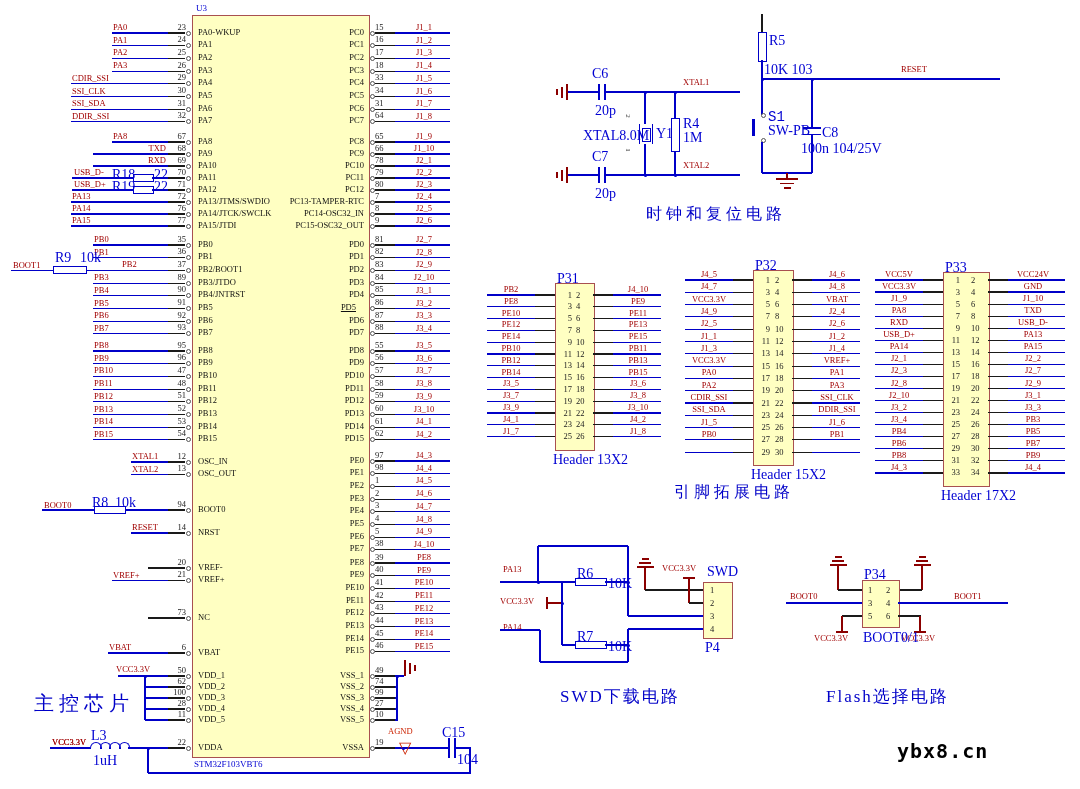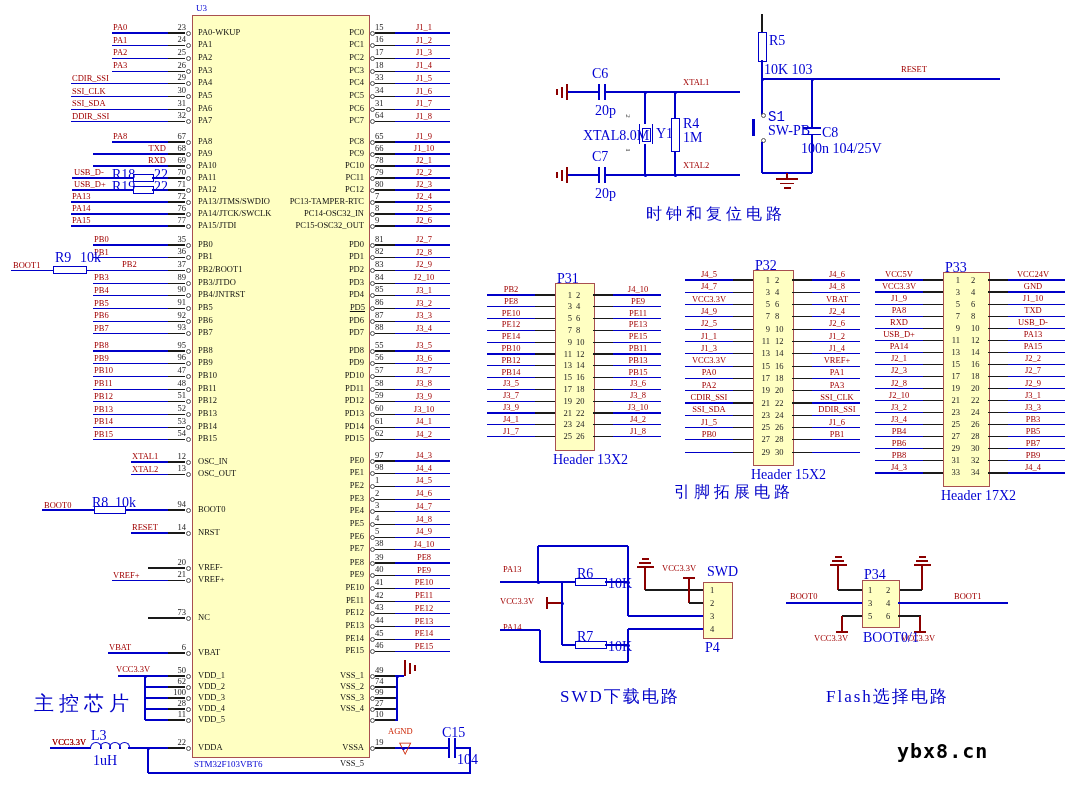--- a/index.html
+++ b/index.html
@@ -446,21 +446,21 @@
     <div class="abs net" style="left: 398px; top: 273.1px; width: 52px; text-align: center;">J2_10</div>
     <div class="abs " style="left: 370px; top: 293.3px; width: 3px; height: 3px; border: 1px solid rgb(85, 85, 85); border-radius: 50%; background: rgb(255, 255, 255);"></div>
     <div class="abs " style="left: 375px; top: 295.2px; width: 20px; height: 1.2px; background: rgb(26, 26, 26);"></div>
     <div class="abs num" style="left: 375px; top: 285.3px; text-align: left;">85</div>
     <div class="abs pin" style="left: 204px; top: 290.3px; width: 160px; text-align: right;">PD4</div>
     <div class="abs " style="left: 395px; top: 295.2px; width: 55px; height: 1.2px; background: rgb(0, 0, 200);"></div>
     <div class="abs net" style="left: 398px; top: 285.8px; width: 52px; text-align: center;">J3_1</div>
     <div class="abs " style="left: 370px; top: 306px; width: 3px; height: 3px; border: 1px solid rgb(85, 85, 85); border-radius: 50%; background: rgb(255, 255, 255);"></div>
     <div class="abs " style="left: 375px; top: 307.9px; width: 20px; height: 1.2px; background: rgb(26, 26, 26);"></div>
     <div class="abs num" style="left: 375px; top: 298px; text-align: left;">86</div>
-    <div class="abs pin" style="left: 205px; top: 303px; width: 160px; text-align: right; text-decoration: underline;">PD5</div>
+    <div class="abs pin" style="left: 196px; top: 303px; width: 160px; text-align: right; text-decoration: underline;">PD5</div>
     <div class="abs " style="left: 395px; top: 307.9px; width: 55px; height: 1.2px; background: rgb(0, 0, 200);"></div>
     <div class="abs net" style="left: 398px; top: 298.5px; width: 52px; text-align: center;">J3_2</div>
     <div class="abs " style="left: 370px; top: 318.7px; width: 3px; height: 3px; border: 1px solid rgb(85, 85, 85); border-radius: 50%; background: rgb(255, 255, 255);"></div>
     <div class="abs " style="left: 375px; top: 320.6px; width: 20px; height: 1.2px; background: rgb(26, 26, 26);"></div>
     <div class="abs num" style="left: 375px; top: 310.7px; text-align: left;">87</div>
     <div class="abs pin" style="left: 204px; top: 315.7px; width: 160px; text-align: right;">PD6</div>
     <div class="abs " style="left: 395px; top: 320.6px; width: 55px; height: 1.2px; background: rgb(0, 0, 200);"></div>
     <div class="abs net" style="left: 398px; top: 311.2px; width: 52px; text-align: center;">J3_3</div>
     <div class="abs " style="left: 370px; top: 331.4px; width: 3px; height: 3px; border: 1px solid rgb(85, 85, 85); border-radius: 50%; background: rgb(255, 255, 255);"></div>
     <div class="abs " style="left: 375px; top: 333.3px; width: 20px; height: 1.2px; background: rgb(26, 26, 26);"></div>
@@ -628,21 +628,21 @@
     <div class="abs pin" style="left: 204px; top: 692.5px; width: 160px; text-align: right;">VSS_3</div>
     <div class="abs " style="left: 395px; top: 697.4px; width: 3px; height: 1.2px; background: rgb(0, 0, 200);"></div>
     <div class="abs " style="left: 370px; top: 706.5px; width: 3px; height: 3px; border: 1px solid rgb(85, 85, 85); border-radius: 50%; background: rgb(255, 255, 255);"></div>
     <div class="abs " style="left: 375px; top: 708.4px; width: 20px; height: 1.2px; background: rgb(26, 26, 26);"></div>
     <div class="abs num" style="left: 375px; top: 698.5px; text-align: left;">27</div>
     <div class="abs pin" style="left: 204px; top: 703.5px; width: 160px; text-align: right;">VSS_4</div>
     <div class="abs " style="left: 395px; top: 708.4px; width: 3px; height: 1.2px; background: rgb(0, 0, 200);"></div>
     <div class="abs " style="left: 370px; top: 717.5px; width: 3px; height: 3px; border: 1px solid rgb(85, 85, 85); border-radius: 50%; background: rgb(255, 255, 255);"></div>
     <div class="abs " style="left: 375px; top: 719.4px; width: 20px; height: 1.2px; background: rgb(26, 26, 26);"></div>
     <div class="abs num" style="left: 375px; top: 709.5px; text-align: left;">10</div>
-    <div class="abs pin" style="left: 204px; top: 714.5px; width: 160px; text-align: right; margin-top: 44px;">VSS_5</div>
+    <div class="abs pin" style="left: 204px; top: 714.5px; width: 160px; text-align: right;">VSS_5</div>
     <div class="abs " style="left: 395px; top: 719.4px; width: 3px; height: 1.2px; background: rgb(0, 0, 200);"></div>
     <div class="abs " style="left: 370px; top: 745.5px; width: 3px; height: 3px; border: 1px solid rgb(85, 85, 85); border-radius: 50%; background: rgb(255, 255, 255);"></div>
     <div class="abs " style="left: 375px; top: 747.4px; width: 20px; height: 1.2px; background: rgb(26, 26, 26);"></div>
     <div class="abs num" style="left: 375px; top: 737.5px; text-align: left;">19</div>
     <div class="abs pin" style="left: 204px; top: 742.5px; width: 160px; text-align: right;">VSSA</div>
     <div class="abs " style="left: 395px; top: 747.4px; width: 53px; height: 1.2px; background: rgb(0, 0, 200);"></div>
     <div class="abs net agnd" style="left: 388px; top: 727px; text-align: left;">AGND</div>
     <div class="abs agnd" style="left: 399px; top: 739px; text-align: left;">▽</div>
     <div class="abs " style="left: 448px; top: 738px; width: 1.6px; height: 20px; background: rgb(0, 0, 200);"></div>
     <div class="abs " style="left: 454px; top: 738px; width: 1.6px; height: 20px; background: rgb(0, 0, 200);"></div>

